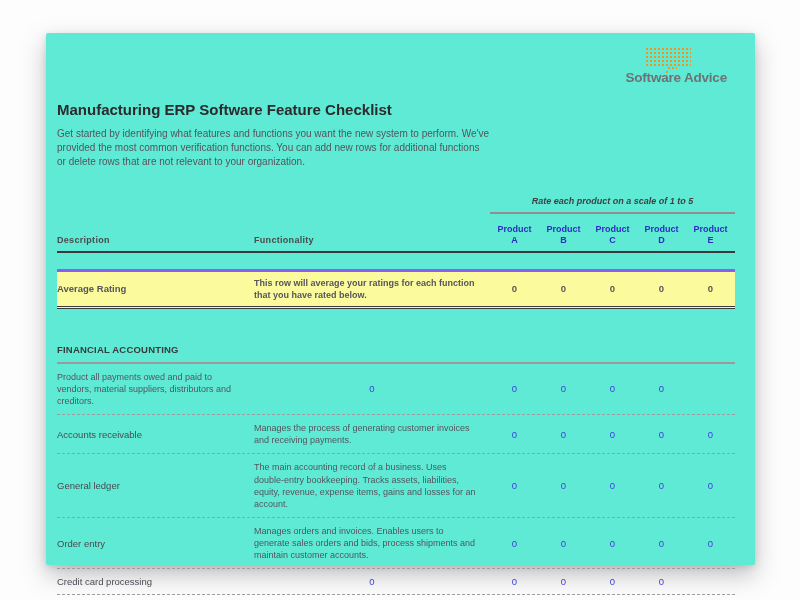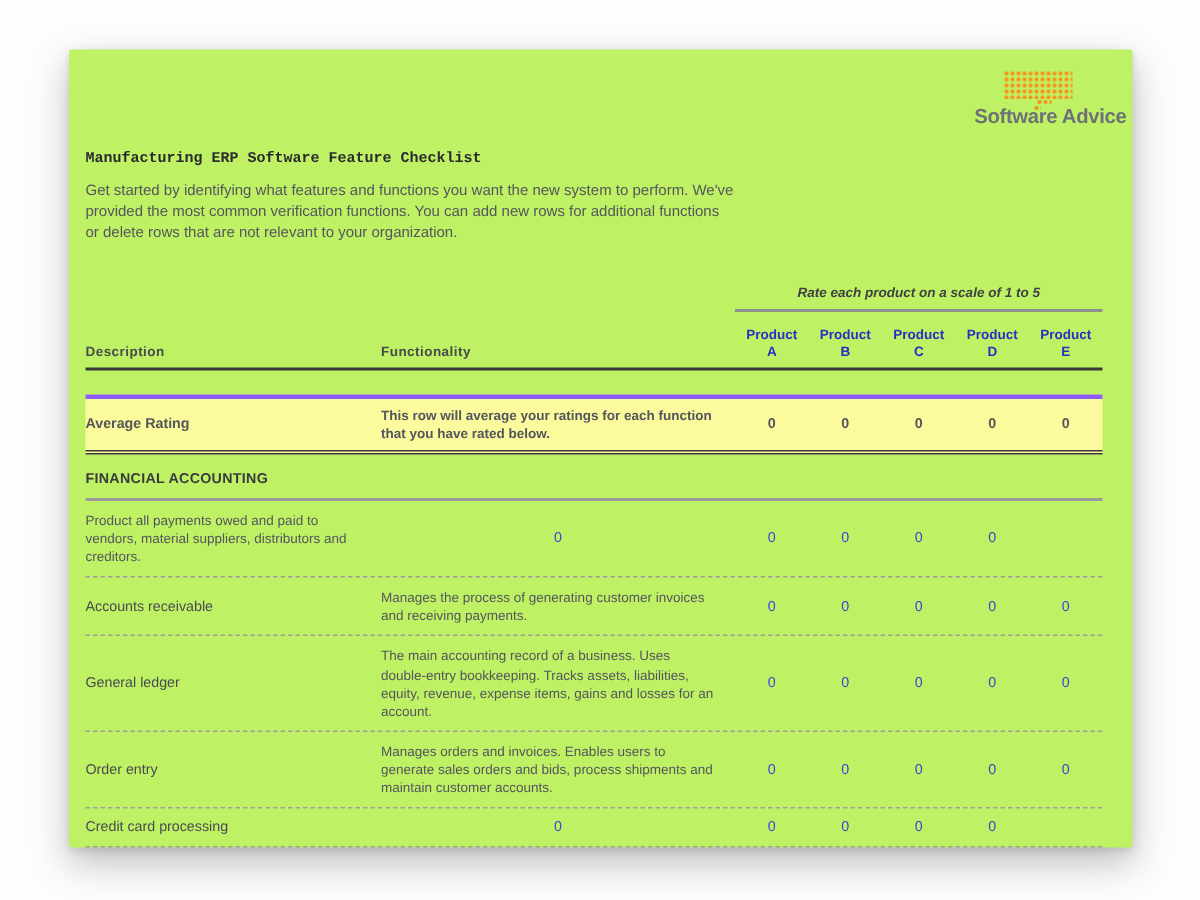--- a/index.html
+++ b/index.html
@@ -6,24 +6,24 @@
   html, body { width: 800px; height: 600px; overflow: hidden; }
   body {
     background: #fdfdfd;
     font-family: "Liberation Sans", "DejaVu Sans", sans-serif;
     position: relative;
   }
   .page {
     position: absolute;
     left: 46px; top: 33px;
     width: 709px; height: 532px;
-    background: #bef264;
+    background: #5eead4;
     border-radius: 2px;
     box-shadow: 0 10px 24px rgba(90,90,95,0.38), 0 2px 6px rgba(0,0,0,0.12);
-    padding: 8px 4px 12px 11px;
+    padding: 8px 28px 12px 11px;
   }
   
   .logo-wrap {
     display: flex;
     flex-direction: column;
     align-items: flex-end;
     padding-top: 6px;
     height: 52px;
   }
   .logo-dots-block { display: flex; flex-direction: column; align-items: flex-start; margin-right: 36px; }
@@ -44,25 +44,24 @@
   }
   .logo-text {
     font-size: 13.5px;
     font-weight: bold;
     color: #6E7276;
     letter-spacing: -0.2px;
     margin-top: -4px;
   }
   
   .doc-title {
-    font-size: 10px;
+    font-size: 15px;
     font-weight: bold;
     color: #2b2b2e;
     margin-top: 8px;
-    font-family: Liberation Mono, monospace;
   }
   .doc-intro {
     font-size: 10px;
     color: #55555c;
     line-height: 1.4;
     width: 432px;
     margin-top: 9px;
   }
   
   .tbl { width: 678px; margin-top: 27px; }
@@ -115,20 +114,21 @@
     color: #55555a;
   }
   .row-section {
     display: block;
     font-size: 9.5px;
     font-weight: bold;
     color: #3a3a3e;
     letter-spacing: 0.2px;
     padding: 11px 0 7px 0;
     border-bottom: 2px solid #9a9a9a;
+    margin-top: 24px;
   }
   .row-data { border-bottom: 1px dashed #9e9e9e; padding: 7px 0; }
   .func-cell {
     font-size: 9.5px;
     color: #4a4a52;
     padding-right: 10px;
   }
   .desc-cell {
     font-size: 9px;
     color: #55555e;

